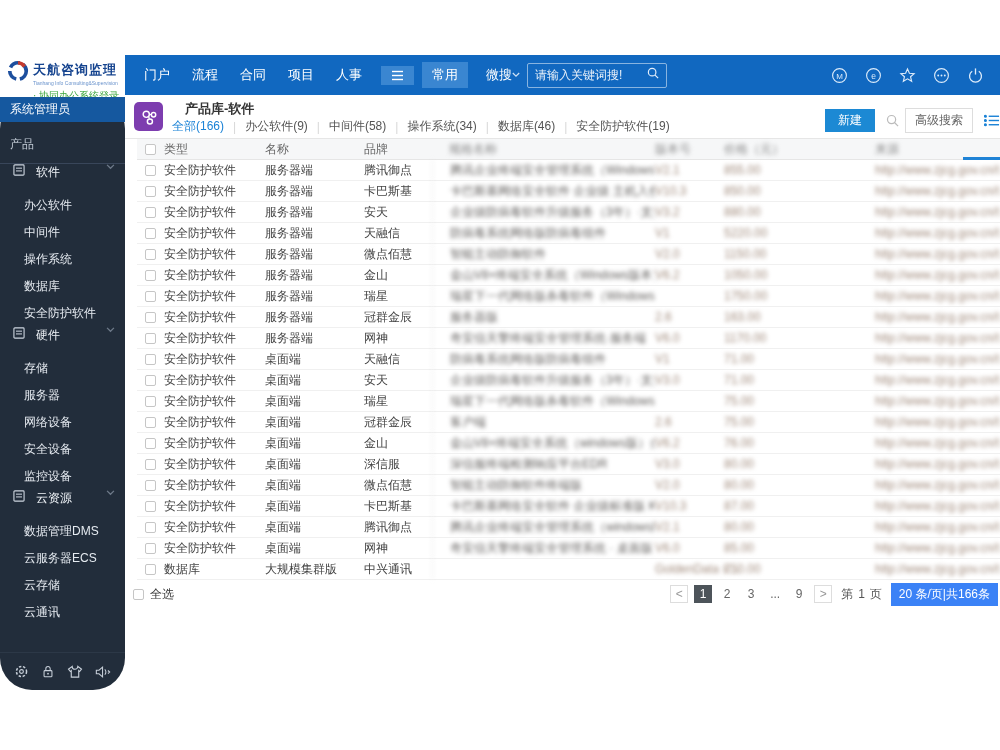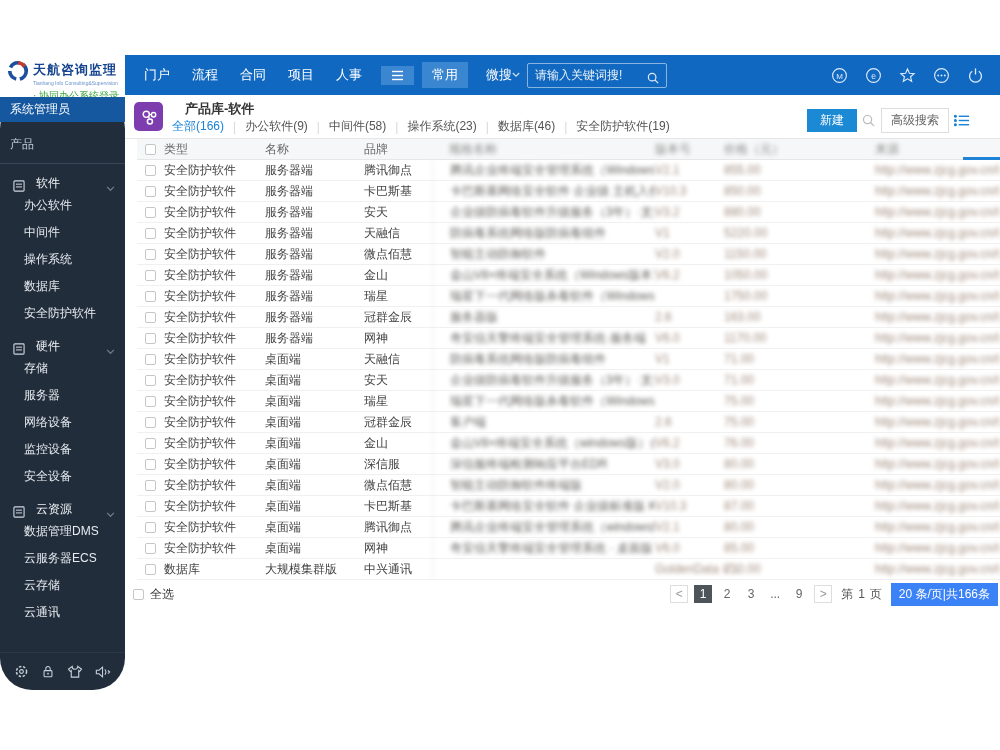--- a/index.html
+++ b/index.html
@@ -9,45 +9,45 @@
   
   .logo-block{position:absolute;left:0;top:55px;width:125px;height:42px;background:#fff;padding:5px 0 0 7px;}
   .logo-row{display:flex;align-items:flex-start;gap:4px;}
   .logo-cn{font-size:13px;font-weight:bold;color:#16448f;letter-spacing:1px;line-height:13px;}
   .logo-en{font-size:5px;color:#6a93cc;display:block;margin-top:2px;}
   .logo-login{font-size:10px;color:#3aa53b;margin:3px 0 0 26px;}
   .topbar{position:absolute;left:125px;top:55px;width:875px;height:40px;background:#1168c0;display:flex;align-items:center;padding:0 8px;}
   .nav-item{color:#fff;font-size:13px;padding:0 11px;cursor:pointer;white-space:nowrap;}
   .nav-box{background:#3a86d1;color:#fff;font-size:13px;padding:4px 10px;margin-left:8px;display:flex;align-items:center;white-space:nowrap;}
   .wsearch{display:flex;align-items:center;margin-left:18px;color:#fff;font-size:13px;white-space:nowrap;}
-  .wsearch-field{display:flex;align-items:flex-end;gap:25px;border:1px solid rgba(255,255,255,.5);border-radius:2px;padding:3px 7px;font-size:12px;color:rgba(255,255,255,.9);margin-left:7px;}
+  .wsearch-field{display:flex;align-items:flex-start;gap:25px;border:1px solid rgba(255,255,255,.5);border-radius:2px;padding:3px 7px;font-size:12px;color:rgba(255,255,255,.9);margin-left:7px;}
   .top-icons{margin-left:auto;display:flex;align-items:center;gap:17px;padding-right:8px;}
   .top-icons svg{display:block;}
 
   
   .sidebar{position:absolute;left:0;top:97px;width:125px;height:593px;background:#222d3b;color:#e6ebf1;border-radius:32px;}
   .side-role{height:25px;background:#15589f;color:#fff;font-size:12px;display:flex;align-items:center;padding-left:10px;}
   .side-label{font-size:12px;color:#c3ccd6;padding:14px 10px 10px;}
   .side-divider{height:1px;background:#39465a;}
-  .side-group-header{display:flex;align-items:flex-end;height:28px;font-size:12px;color:#f0f4f8;padding:0 10px 0 13px;cursor:pointer;}
+  .side-group-header{display:flex;align-items:flex-start;height:28px;font-size:12px;color:#f0f4f8;padding:0 10px 0 13px;cursor:pointer;}
   .side-group-header .glabel{margin-left:11px;}
   .side-group-header .chev{margin-left:auto;opacity:.65;}
   .side-sub{height:27px;display:flex;align-items:center;padding-left:24px;font-size:12px;color:#e6ebf1;cursor:pointer;}
   .side-bottom{position:absolute;bottom:0;left:0;right:0;height:38px;display:flex;align-items:center;justify-content:space-around;padding:0 8px;border-top:1px solid #2c3847;}
 
   
   .main{position:absolute;left:125px;top:95px;width:875px;height:595px;background:#fff;}
   .main-header{position:relative;height:44px;border-bottom:1px solid #e6e6e6;}
   .app-icon{position:absolute;left:9px;top:7px;width:29px;height:29px;background:#7d3daf;border-radius:5px;display:flex;align-items:center;justify-content:center;}
   .page-title{position:absolute;left:60px;top:5px;font-size:13px;font-weight:bold;color:#333;}
   .tabs{position:absolute;left:47px;top:23px;display:flex;align-items:center;font-size:12px;color:#555;}
   .tab{cursor:pointer;white-space:nowrap;}
   .tab.active{color:#1a82d6;}
   .tab-sep{color:#d8d8d8;margin:0 9px;}
-  .toolbar{position:absolute;right:30px;top:13px;display:flex;align-items:center;gap:5px;margin-left:20px;}
+  .toolbar{position:absolute;right:0;top:13px;display:flex;align-items:center;gap:11px;margin-left:20px;}
   .btn-new{background:#1c89d4;color:#fff;font-size:12px;padding:3px 13px;border:none;cursor:pointer;}
   .search-group{display:flex;align-items:center;gap:6px;}
   .btn-adv{border:1px solid #ddd;background:#fff;padding:3px 9px;font-size:12px;color:#666;cursor:pointer;}
 
   
   .table{position:absolute;top:44px;left:12px;right:0;}
   .thead{display:flex;height:21px;background:#f6f7f8;align-items:center;font-size:12px;color:#666;border-bottom:1px solid #e6e6e6;}
   .trow{display:flex;height:21px;align-items:center;font-size:12px;color:#444;border-bottom:1px solid #f0f0f0;}
   .c-check{width:27px;padding-left:8px;display:flex;align-items:center;}
   .c-type{width:101px;}
@@ -179,22 +179,22 @@
           <line x1="3.2" y1="7.5" x2="9.8" y2="7.5" stroke="#cdd5df" stroke-width="1.1"></line>
         </svg>
         <span class="glabel">硬件</span>
         <svg class="chev" width="9" height="6" viewBox="0 0 10 7">
           <path d="M1 1 l4 4 4-4" fill="none" stroke="#97a3b3" stroke-width="1.4"></path>
         </svg>
     </div>
     <div class="side-sub">存储</div>
       <div class="side-sub">服务器</div>
       <div class="side-sub">网络设备</div>
+      <div class="side-sub">安全设备</div>
       <div class="side-sub">监控设备</div>
-      <div class="side-sub">安全设备</div>
 
     <div class="side-group-header">
       <svg width="12" height="12" viewBox="0 0 13 13">
           <rect x="1" y="1" width="11" height="11" rx="1" fill="none" stroke="#cdd5df" stroke-width="1.2"></rect>
           <line x1="3.2" y1="4.5" x2="9.8" y2="4.5" stroke="#cdd5df" stroke-width="1.1"></line>
           <line x1="3.2" y1="7.5" x2="9.8" y2="7.5" stroke="#cdd5df" stroke-width="1.1"></line>
         </svg>
         <span class="glabel">云资源</span>
         <svg class="chev" width="9" height="6" viewBox="0 0 10 7">
           <path d="M1 1 l4 4 4-4" fill="none" stroke="#97a3b3" stroke-width="1.4"></path>
@@ -238,21 +238,21 @@
         </svg>
     </span>
     <div class="page-title">产品库-软件</div>
     <div class="tabs">
         <span class="tab active">全部(166)</span>
         <span class="tab-sep">|</span>
         <span class="tab">办公软件(9)</span>
         <span class="tab-sep">|</span>
         <span class="tab">中间件(58)</span>
         <span class="tab-sep">|</span>
-        <span class="tab">操作系统(23)</span>
+        <span class="tab">操作系统(34)</span>
         <span class="tab-sep">|</span>
         <span class="tab">数据库(46)</span>
         <span class="tab-sep">|</span>
         <span class="tab">安全防护软件(19)</span>
       </div>
     <div class="toolbar">
       <button class="btn-new">新建</button>
       <span class="search-group">
         <svg width="13" height="13" viewBox="0 0 14 14">
             <circle cx="6" cy="6" r="4.4" fill="none" stroke="#bbb" stroke-width="1.3"></circle>

